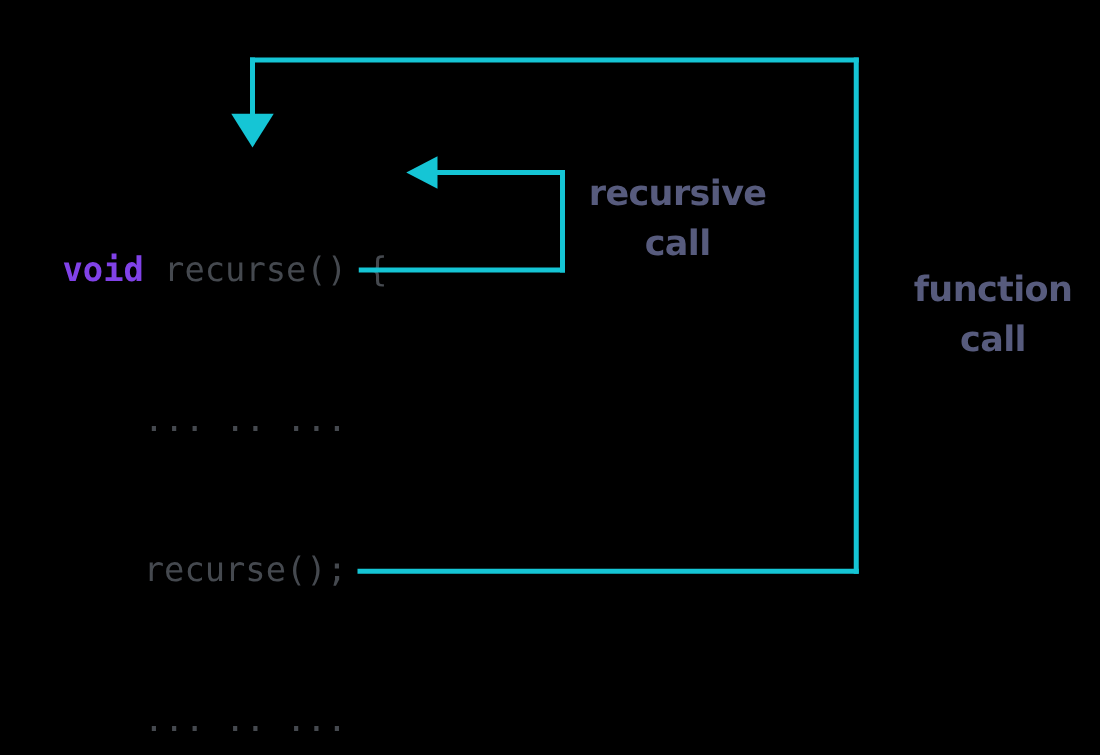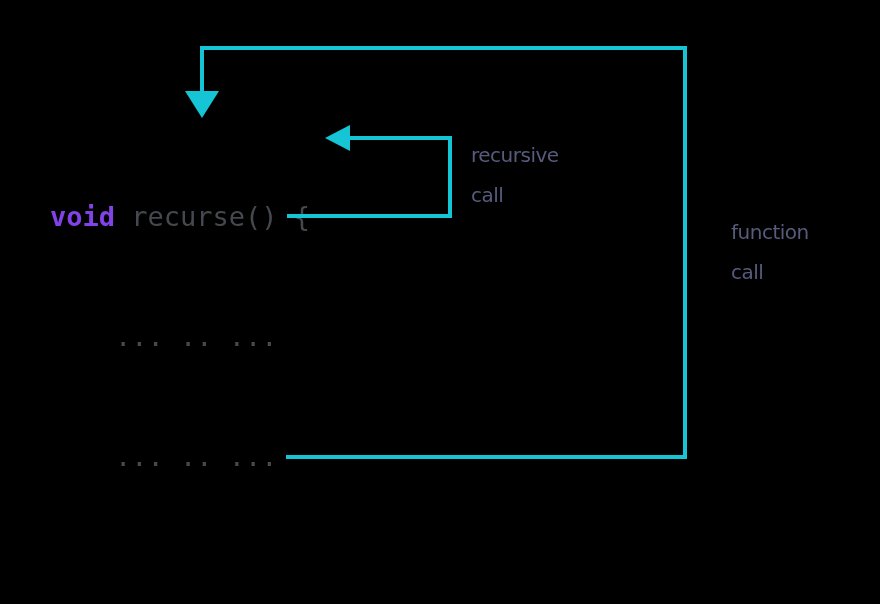--- a/index.html
+++ b/index.html
@@ -66,36 +66,38 @@
     width: 0; height: 0;
     border-top: 13px solid transparent;
     border-bottom: 13px solid transparent;
     border-right: 25px solid var(--color-cyan);
   }
 
   
   .arrow-label {
     position: absolute;
     color: var(--color-label);
-    font-weight: normal;
-    font-size: 20px;
+    font-weight: bold;
+    font-size: 28px;
     line-height: 40px;
     letter-spacing: -0.5px;
+    text-align: center;
   }
   .label-recursive { left: 471px; top: 135px; }
   .label-function  { left: 703px; top: 212px; margin-left: 28px; }
 </style>
 </head>
 <body>
 
 <div class="canvas">
 
   <div class="code">
     <div class="code-line"><span class="kw">void</span><span> recurse() {</span></div>
     <div class="code-line"><span>    ... .. ...</span></div>
+    <div class="code-line"><span>    recurse();</span></div>
     <div class="code-line"><span>    ... .. ...</span></div>
     
     
     
     
     
     
     
   </div>
 

